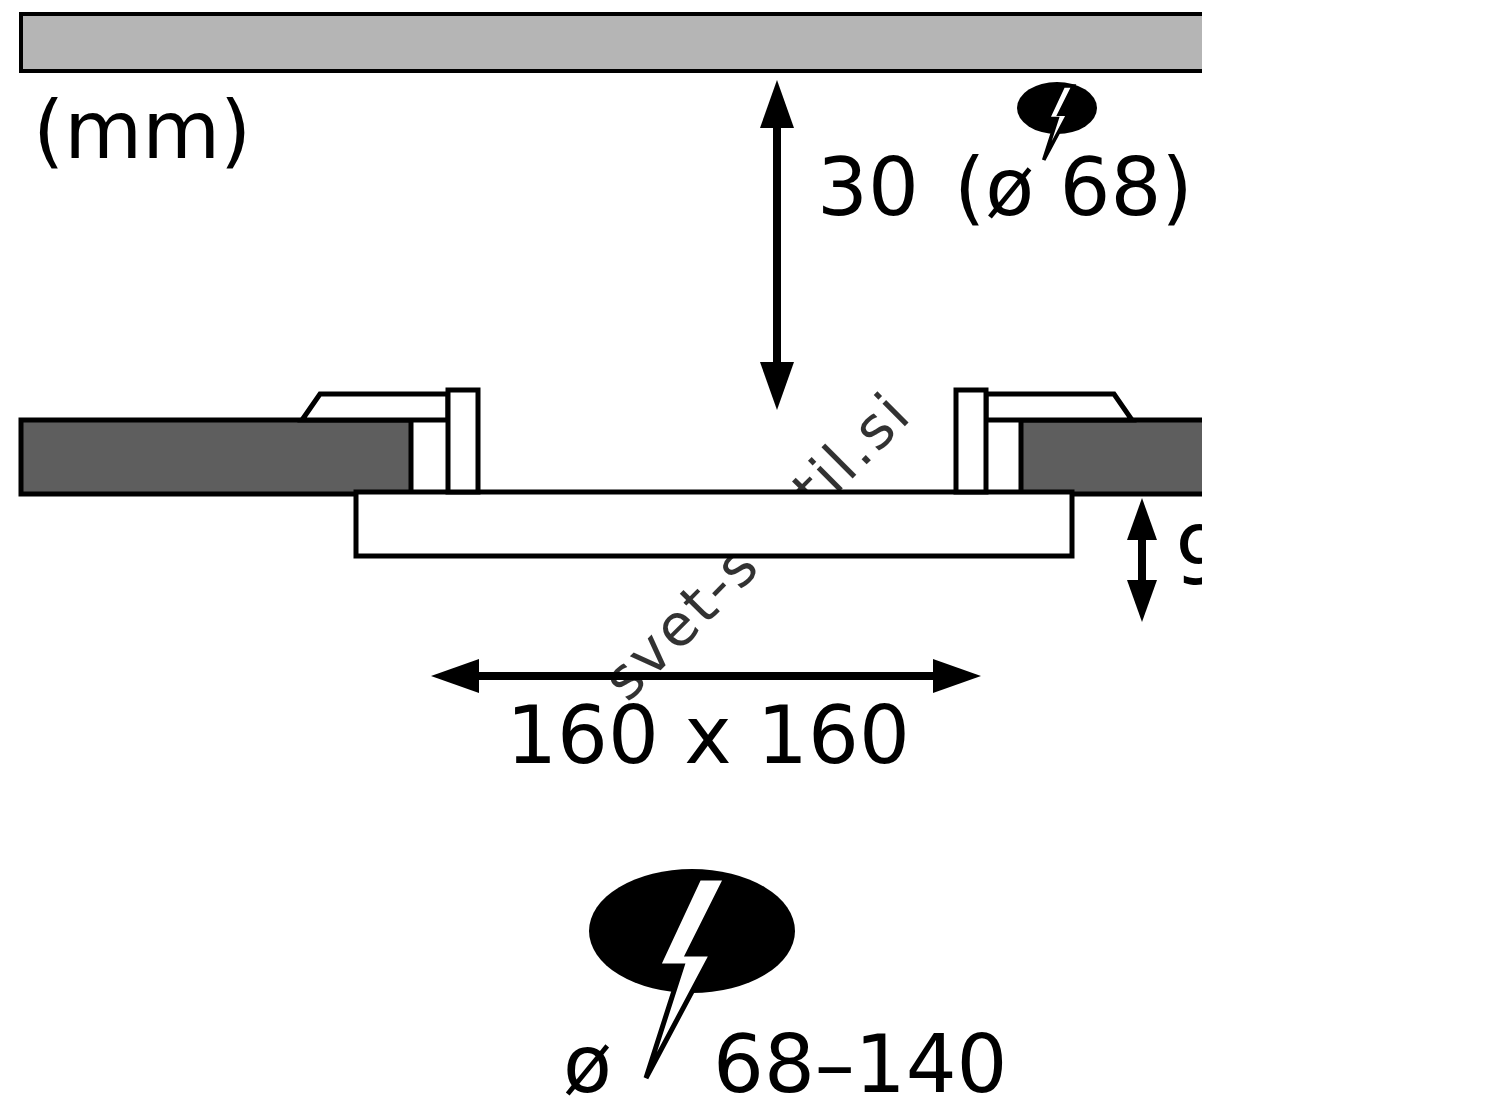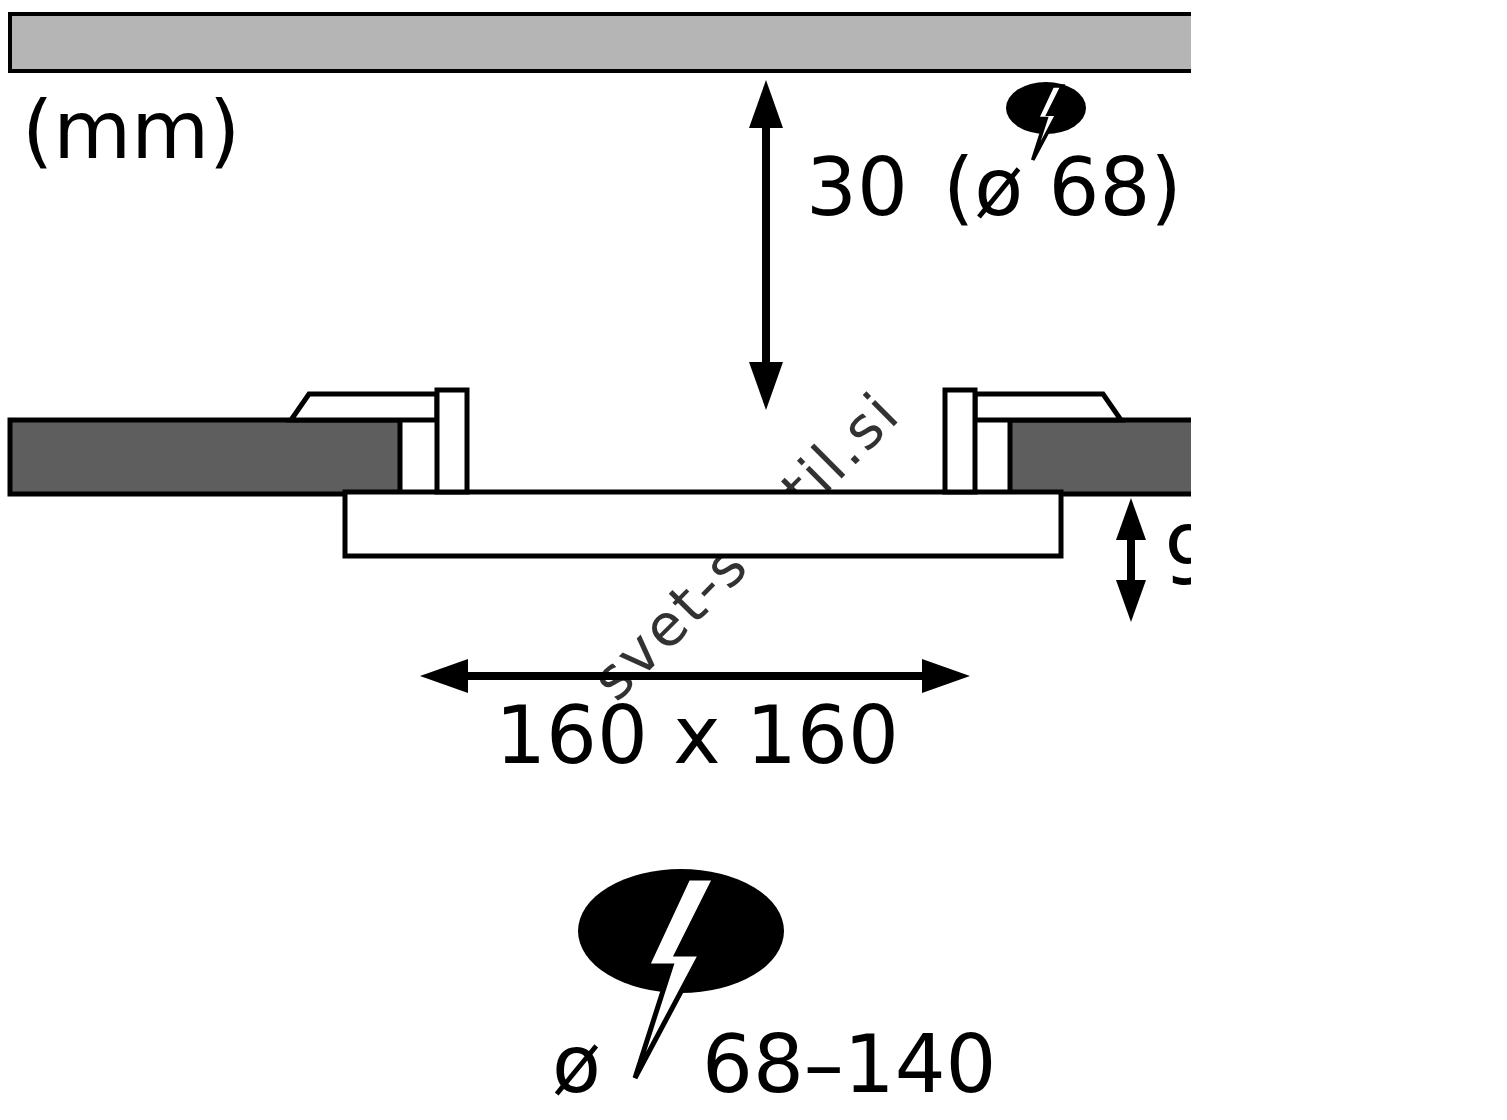--- a/index.html
+++ b/index.html
@@ -6,20 +6,21 @@
     margin: 0;
     padding: 0;
     background: #ffffff;
   }
   .canvas {
     position: relative;
     width: 1191px;
     height: 1120px;
     background: #ffffff;
     overflow: hidden;
+    margin-left: 11px;
   }
   svg { display: block; }
   text {
     font-family: "DejaVu Sans", "Liberation Sans", sans-serif;
     fill: #000000;
   }
   .dim-label   { font-size: 80px; }
   .unit-label  { font-size: 80px; }
   .watermark   { font-size: 58px; letter-spacing: 3px; opacity: 0.8; }
 </style>

